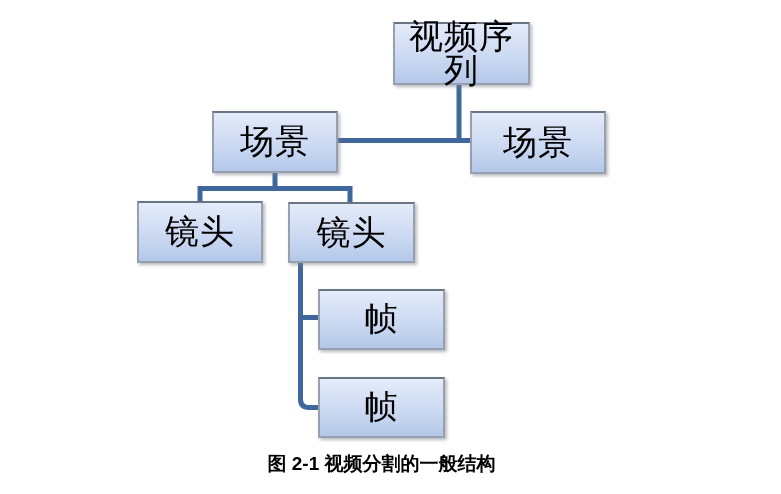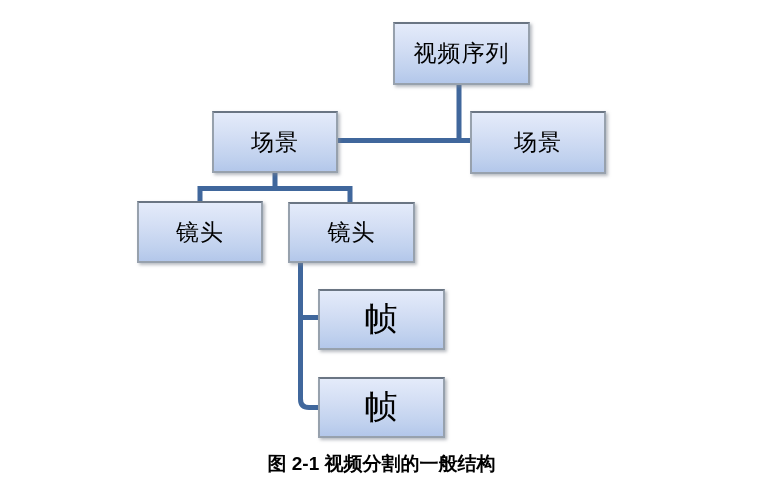--- a/index.html
+++ b/index.html
@@ -27,21 +27,21 @@
     position: absolute;
     display: flex;
     align-items: center;
     justify-content: center;
     box-sizing: border-box;
     background: linear-gradient(180deg, #e4ebfa 0%, #d3def4 40%, #c0d1ee 78%, #b3c7ea 100%);
     border: 2px solid #97a1ad;
     border-top-color: #6a7583;
     box-shadow: 2px 2px 3px rgba(125, 133, 144, 0.55);
     color: #000000;
-    font-size: 23px;
+    font-size: 34px;
     letter-spacing: 1px;
     line-height: 1;
     text-align: center;
   }
   .node.frame {
     font-size: 33px;
   }
   #n-videoseq { left: 393px; top: 22px;  width: 137px; height: 63px; }
   #n-scene-l  { left: 212px; top: 111px; width: 126px; height: 62px; }
   #n-scene-r  { left: 470px; top: 111px; width: 136px; height: 63px; }

